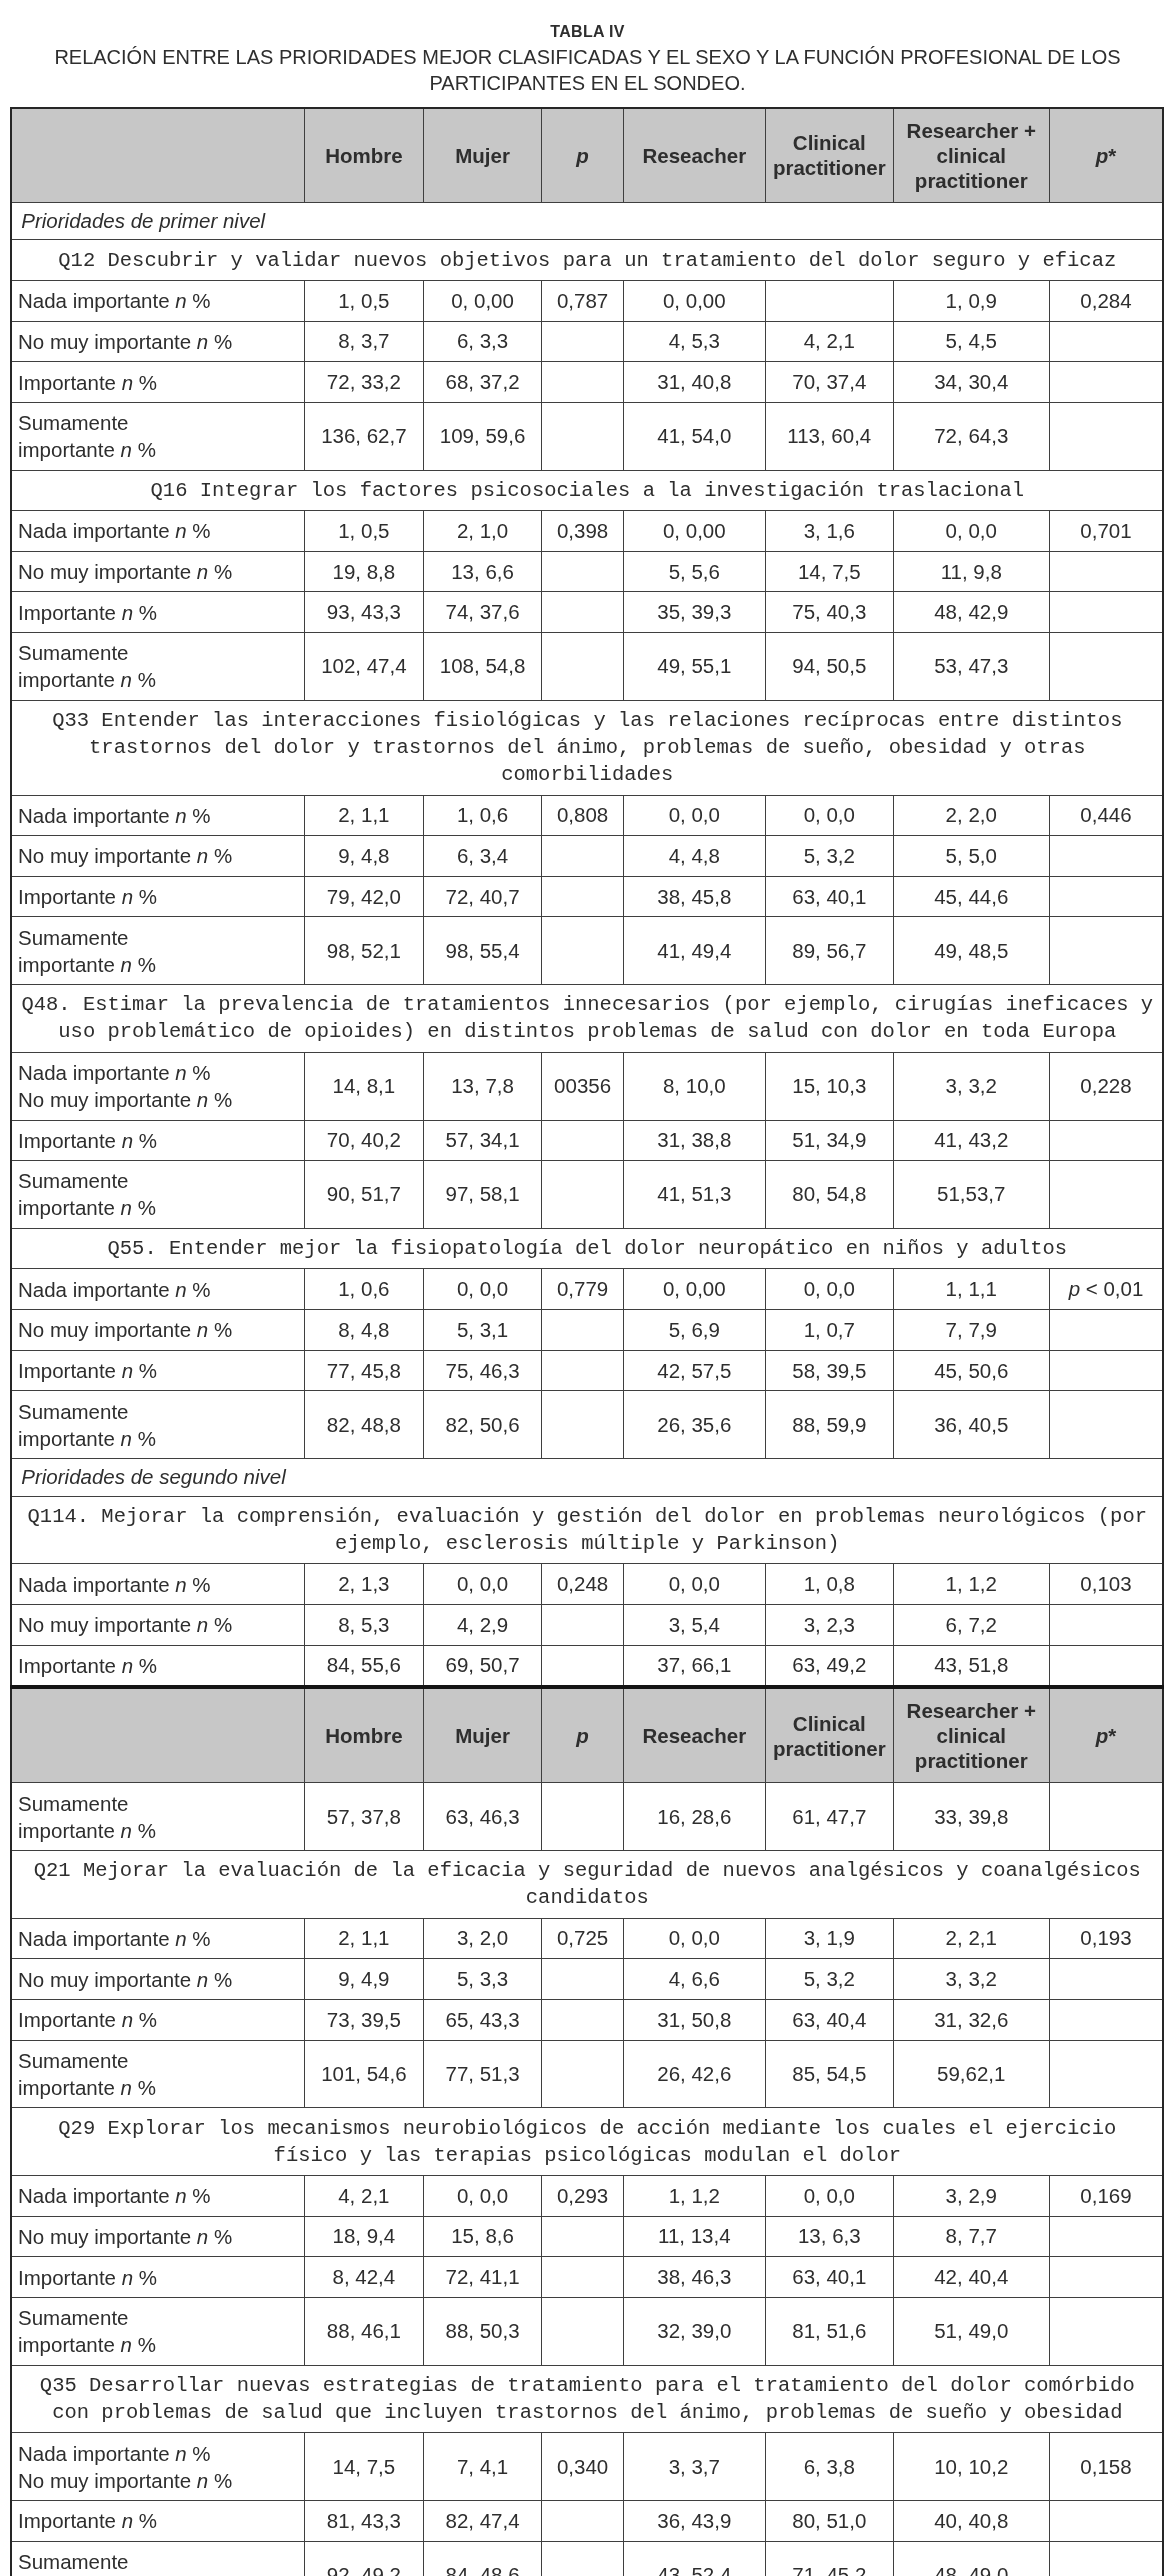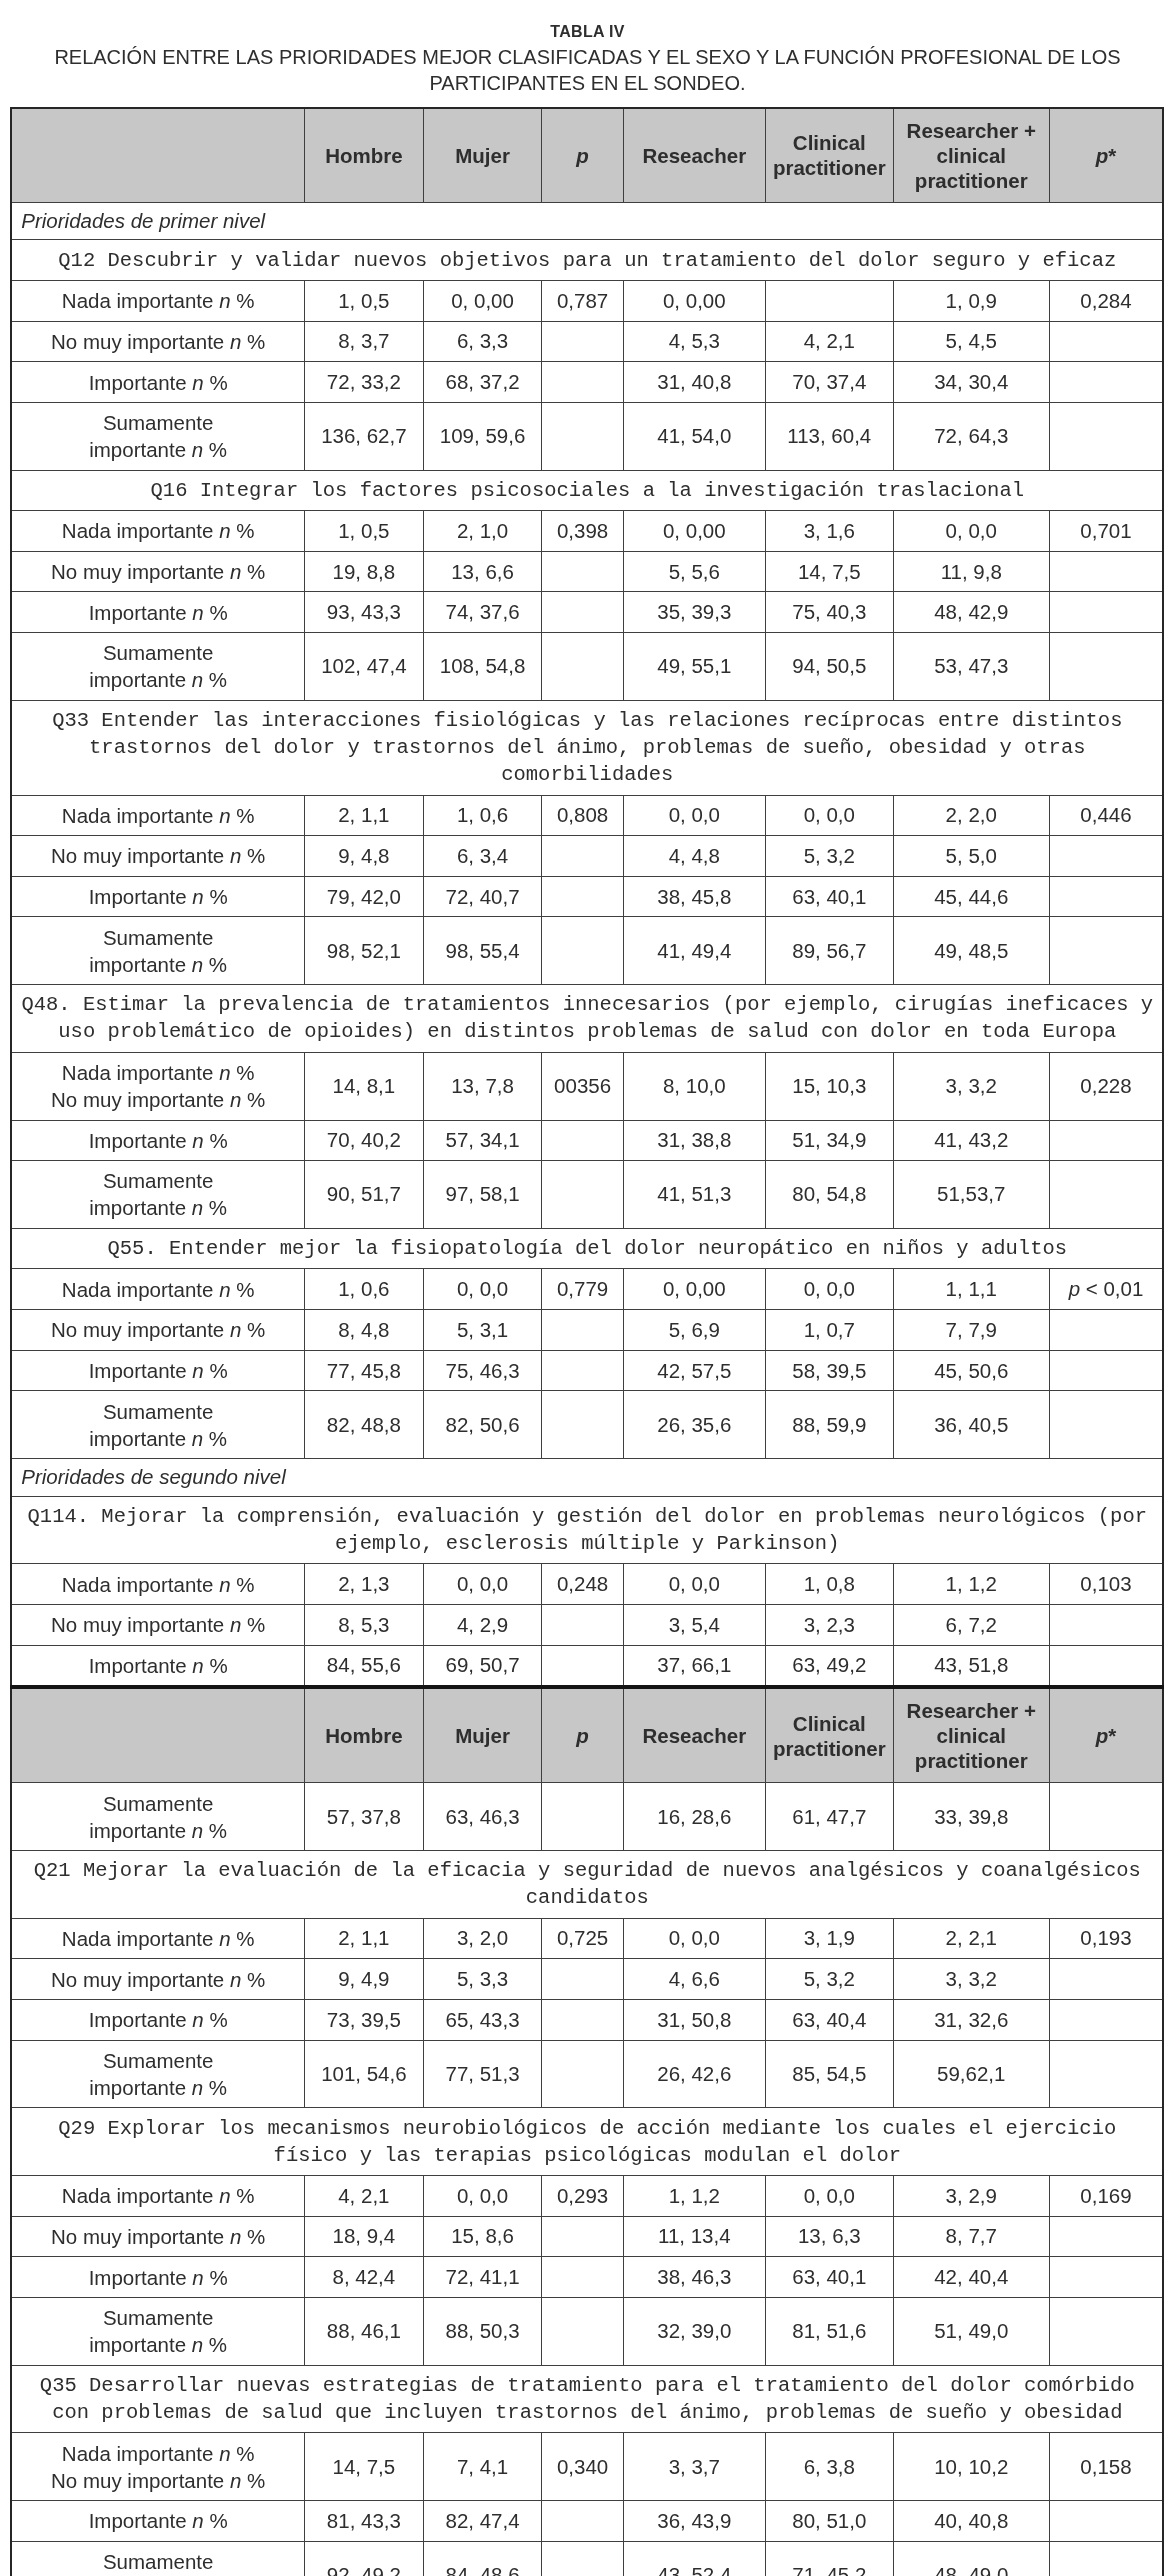--- a/index.html
+++ b/index.html
@@ -44,21 +44,21 @@
     text-align: center;
     padding: 9px 4.6px;
     line-height: 1.22;
   }
   td.value-cell {
     text-align: center;
     padding: 7.4px 3.4px;
     white-space: nowrap;
   }
   td.label-cell {
-    text-align: center;
+    text-align: left;
     padding: 6.3px 5.7px;
     line-height: 1.32;
   }
   td.section-cell {
     font-style: italic;
     text-align: left;
     padding: 6.3px 9px;
     margin-top: 16px;
   }
   td.question-cell {

